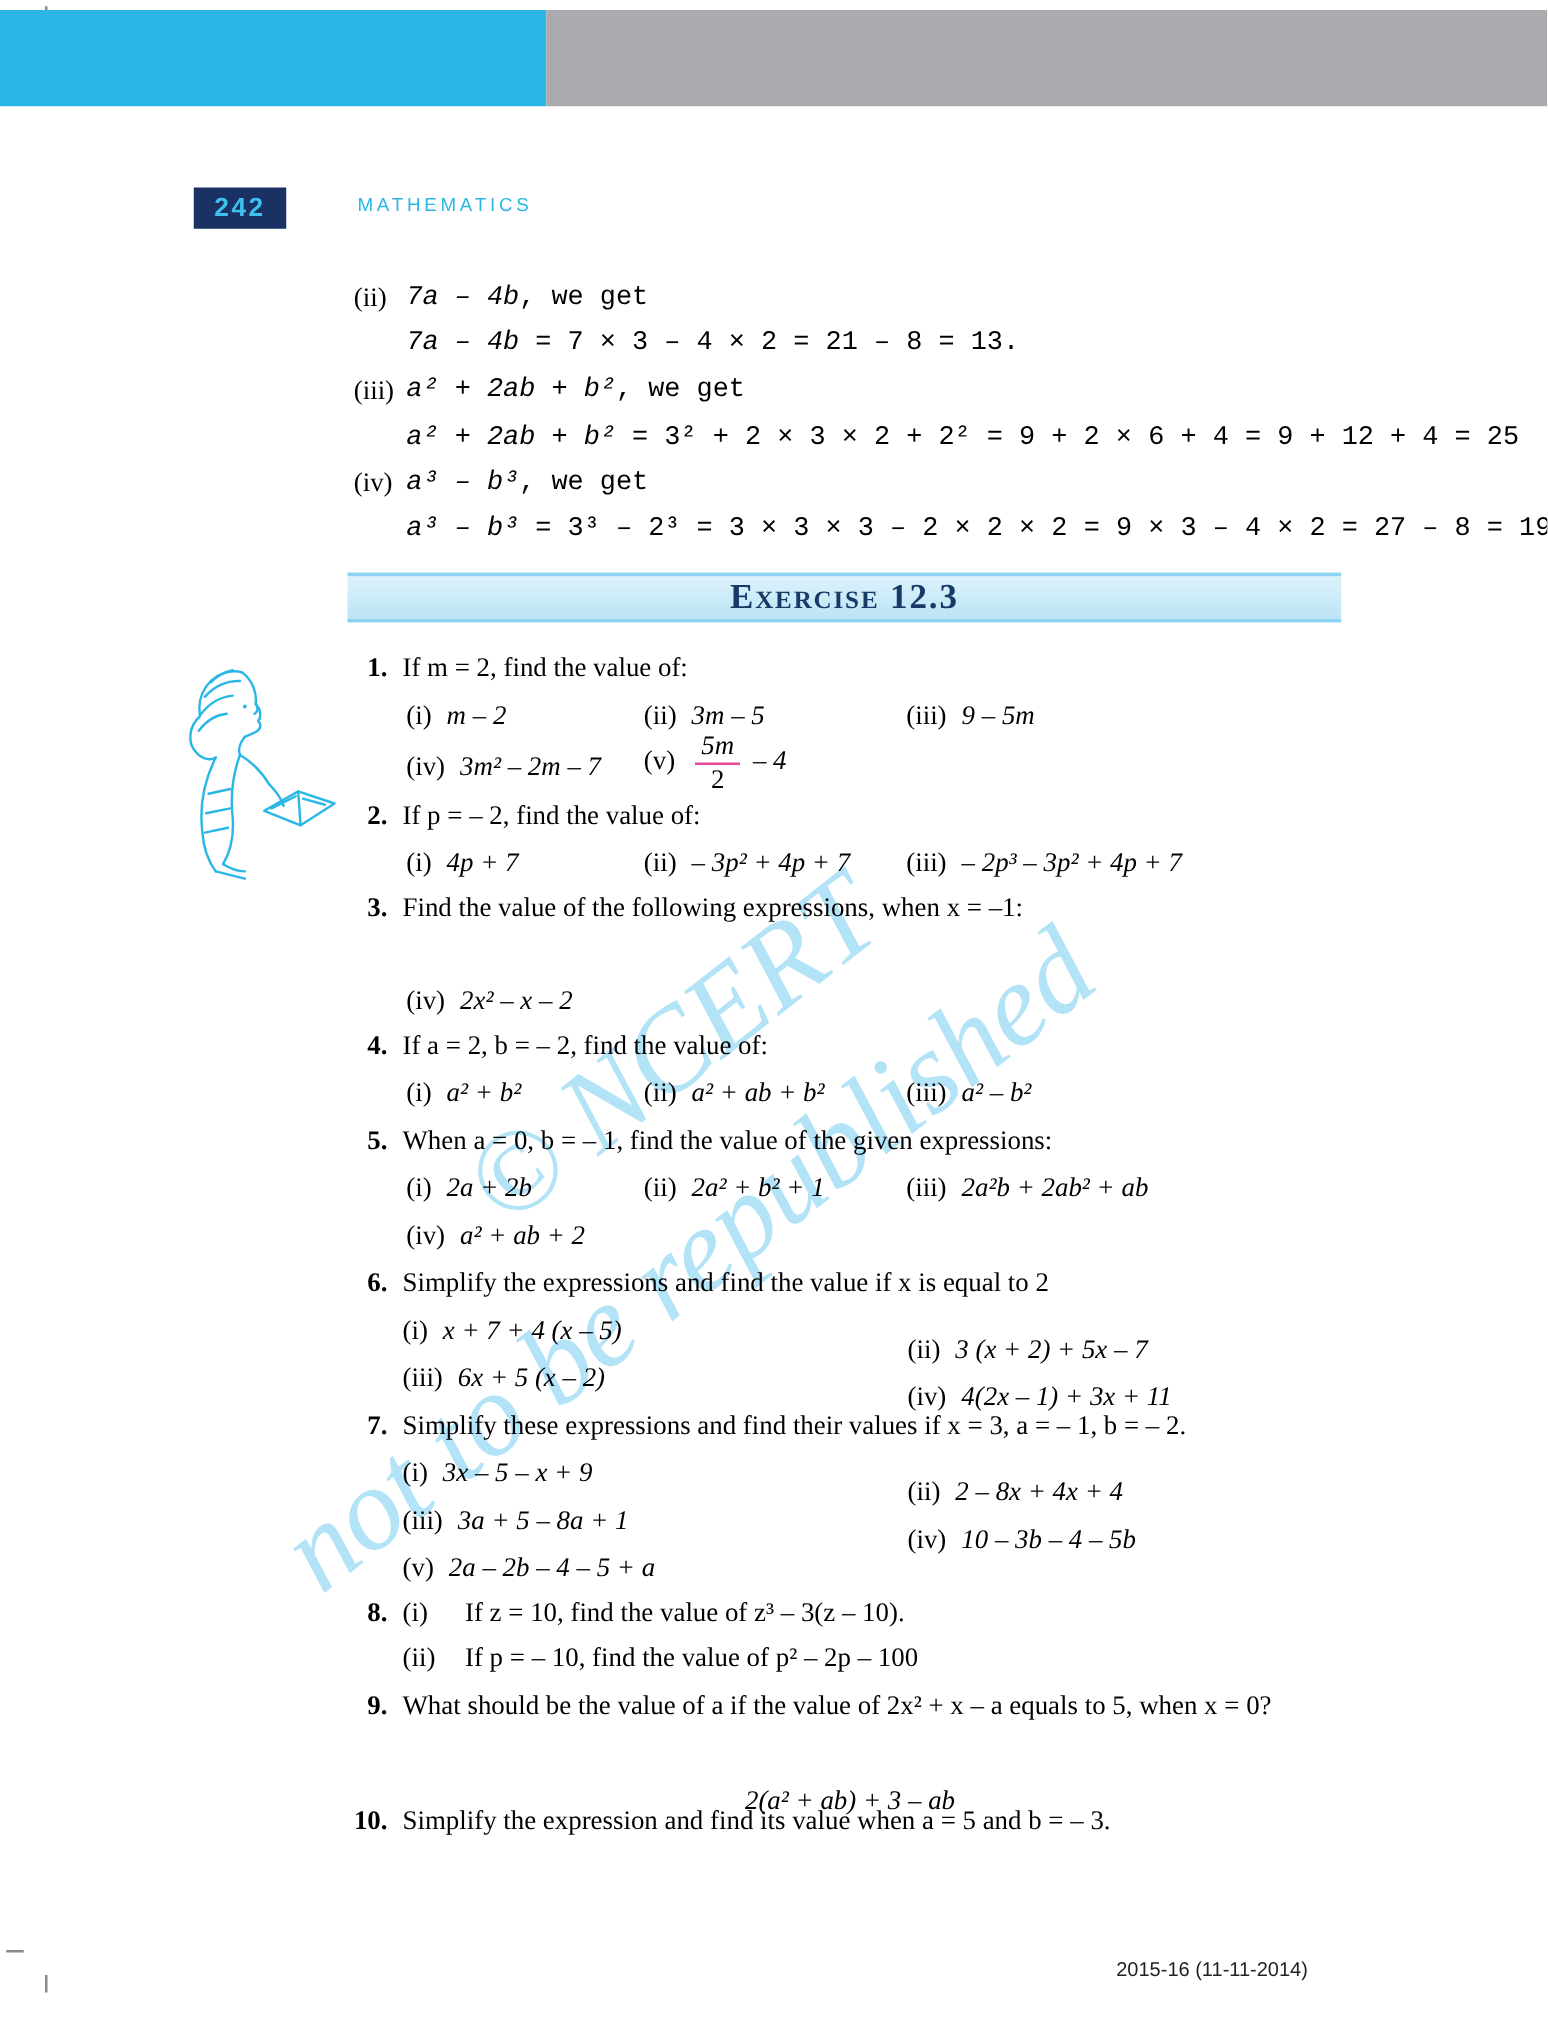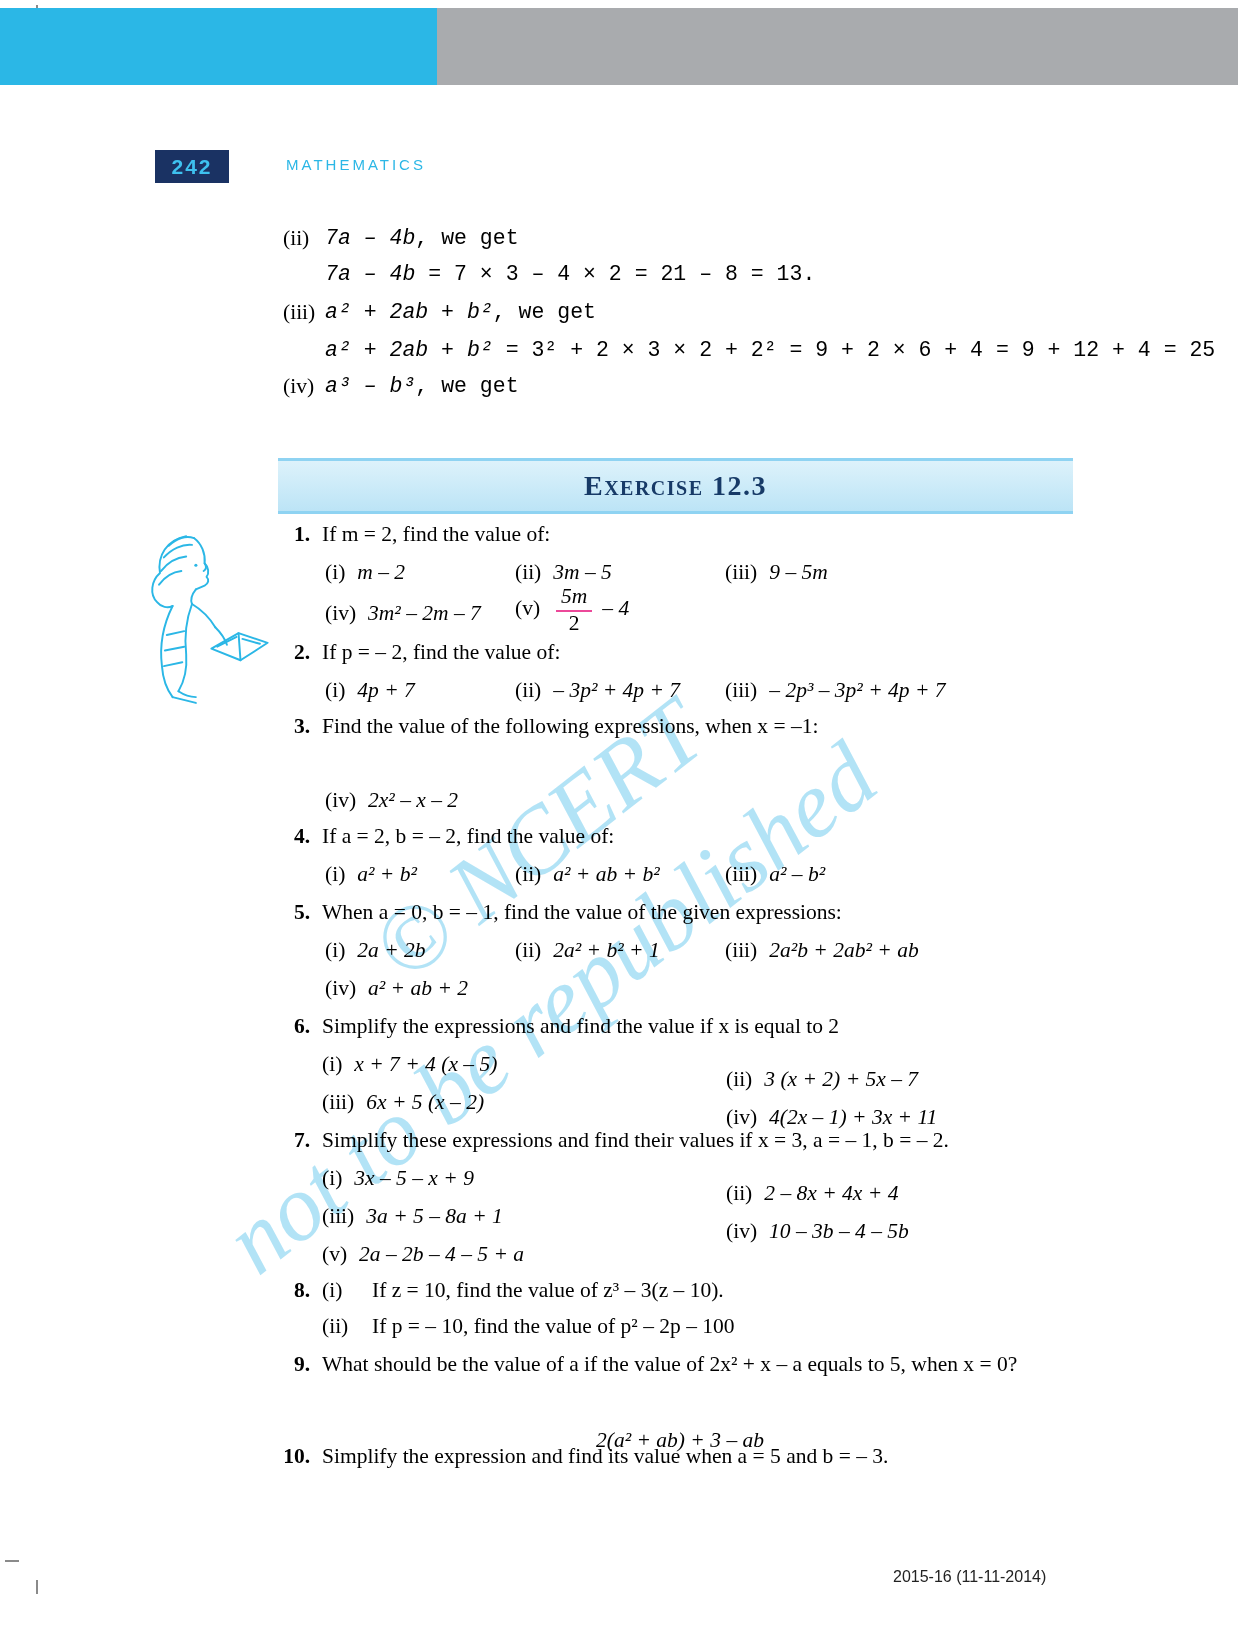--- a/index.html
+++ b/index.html
@@ -62,21 +62,21 @@
   .p3  { left:725px; }
   .c1  { left:322px; }
   .c2  { left:726px;margin-top:15px; }
   .q8l { left:322px; }
   .q8t { left:372px; }
   .lbl { margin-right:12px; }
   .it  { font-style:italic; }
 
   
   .banner {
-    position:absolute; left:278px; top:458px; width:795px; height:56px; z-index:2;
+    position:absolute; left:278px; top:458px; width:795px; height:40px; z-index:2;
     background:linear-gradient(#DDF2FB,#BCE4F6);
     border-top:3px solid #8FD3F2; border-bottom:3px solid #8FD3F2;
     display:flex; align-items:center; justify-content:center;
   }
   .banner-title {
     font-weight:bold; font-size:28px; color:#173A67;
     font-variant:small-caps; letter-spacing:1.5px;
   }
 
   
@@ -153,20 +153,23 @@
     <span class="st"><i class="it">a² + 2ab + b²</i><span>,  we get</span></span>
   </div>
   <div class="r" style="top:338px">
     <span class="st"><i class="it">a² + 2ab + b²</i><span> = 3² + 2 × 3 × 2 + 2² = 9 + 2 × 6 + 4 = 9 + 12 + 4 = 25</span></span>
   </div>
 
   <div class="r" style="top:374px">
     <span class="sl">(iv)</span>
     <span class="st"><i class="it">a³ – b³</i><span>, we get</span></span>
   </div>
+  <div class="r" style="top:411px">
+    <span class="st"><i class="it">a³ – b³</i><span> = 3³ – 2³ = 3 × 3 × 3 – 2 × 2 × 2 = 9 × 3 – 4 × 2 = 27 – 8 = 19</span></span>
+  </div>
 
   <div class="banner">
     <span class="banner-title">Exercise 12.3</span>
   </div>
 
   <div class="r" style="top:522px">
     <span class="qn">1.</span>
     <span class="qt">If m = 2, find the value of:</span>
   </div>
   <div class="r" style="top:560px">

